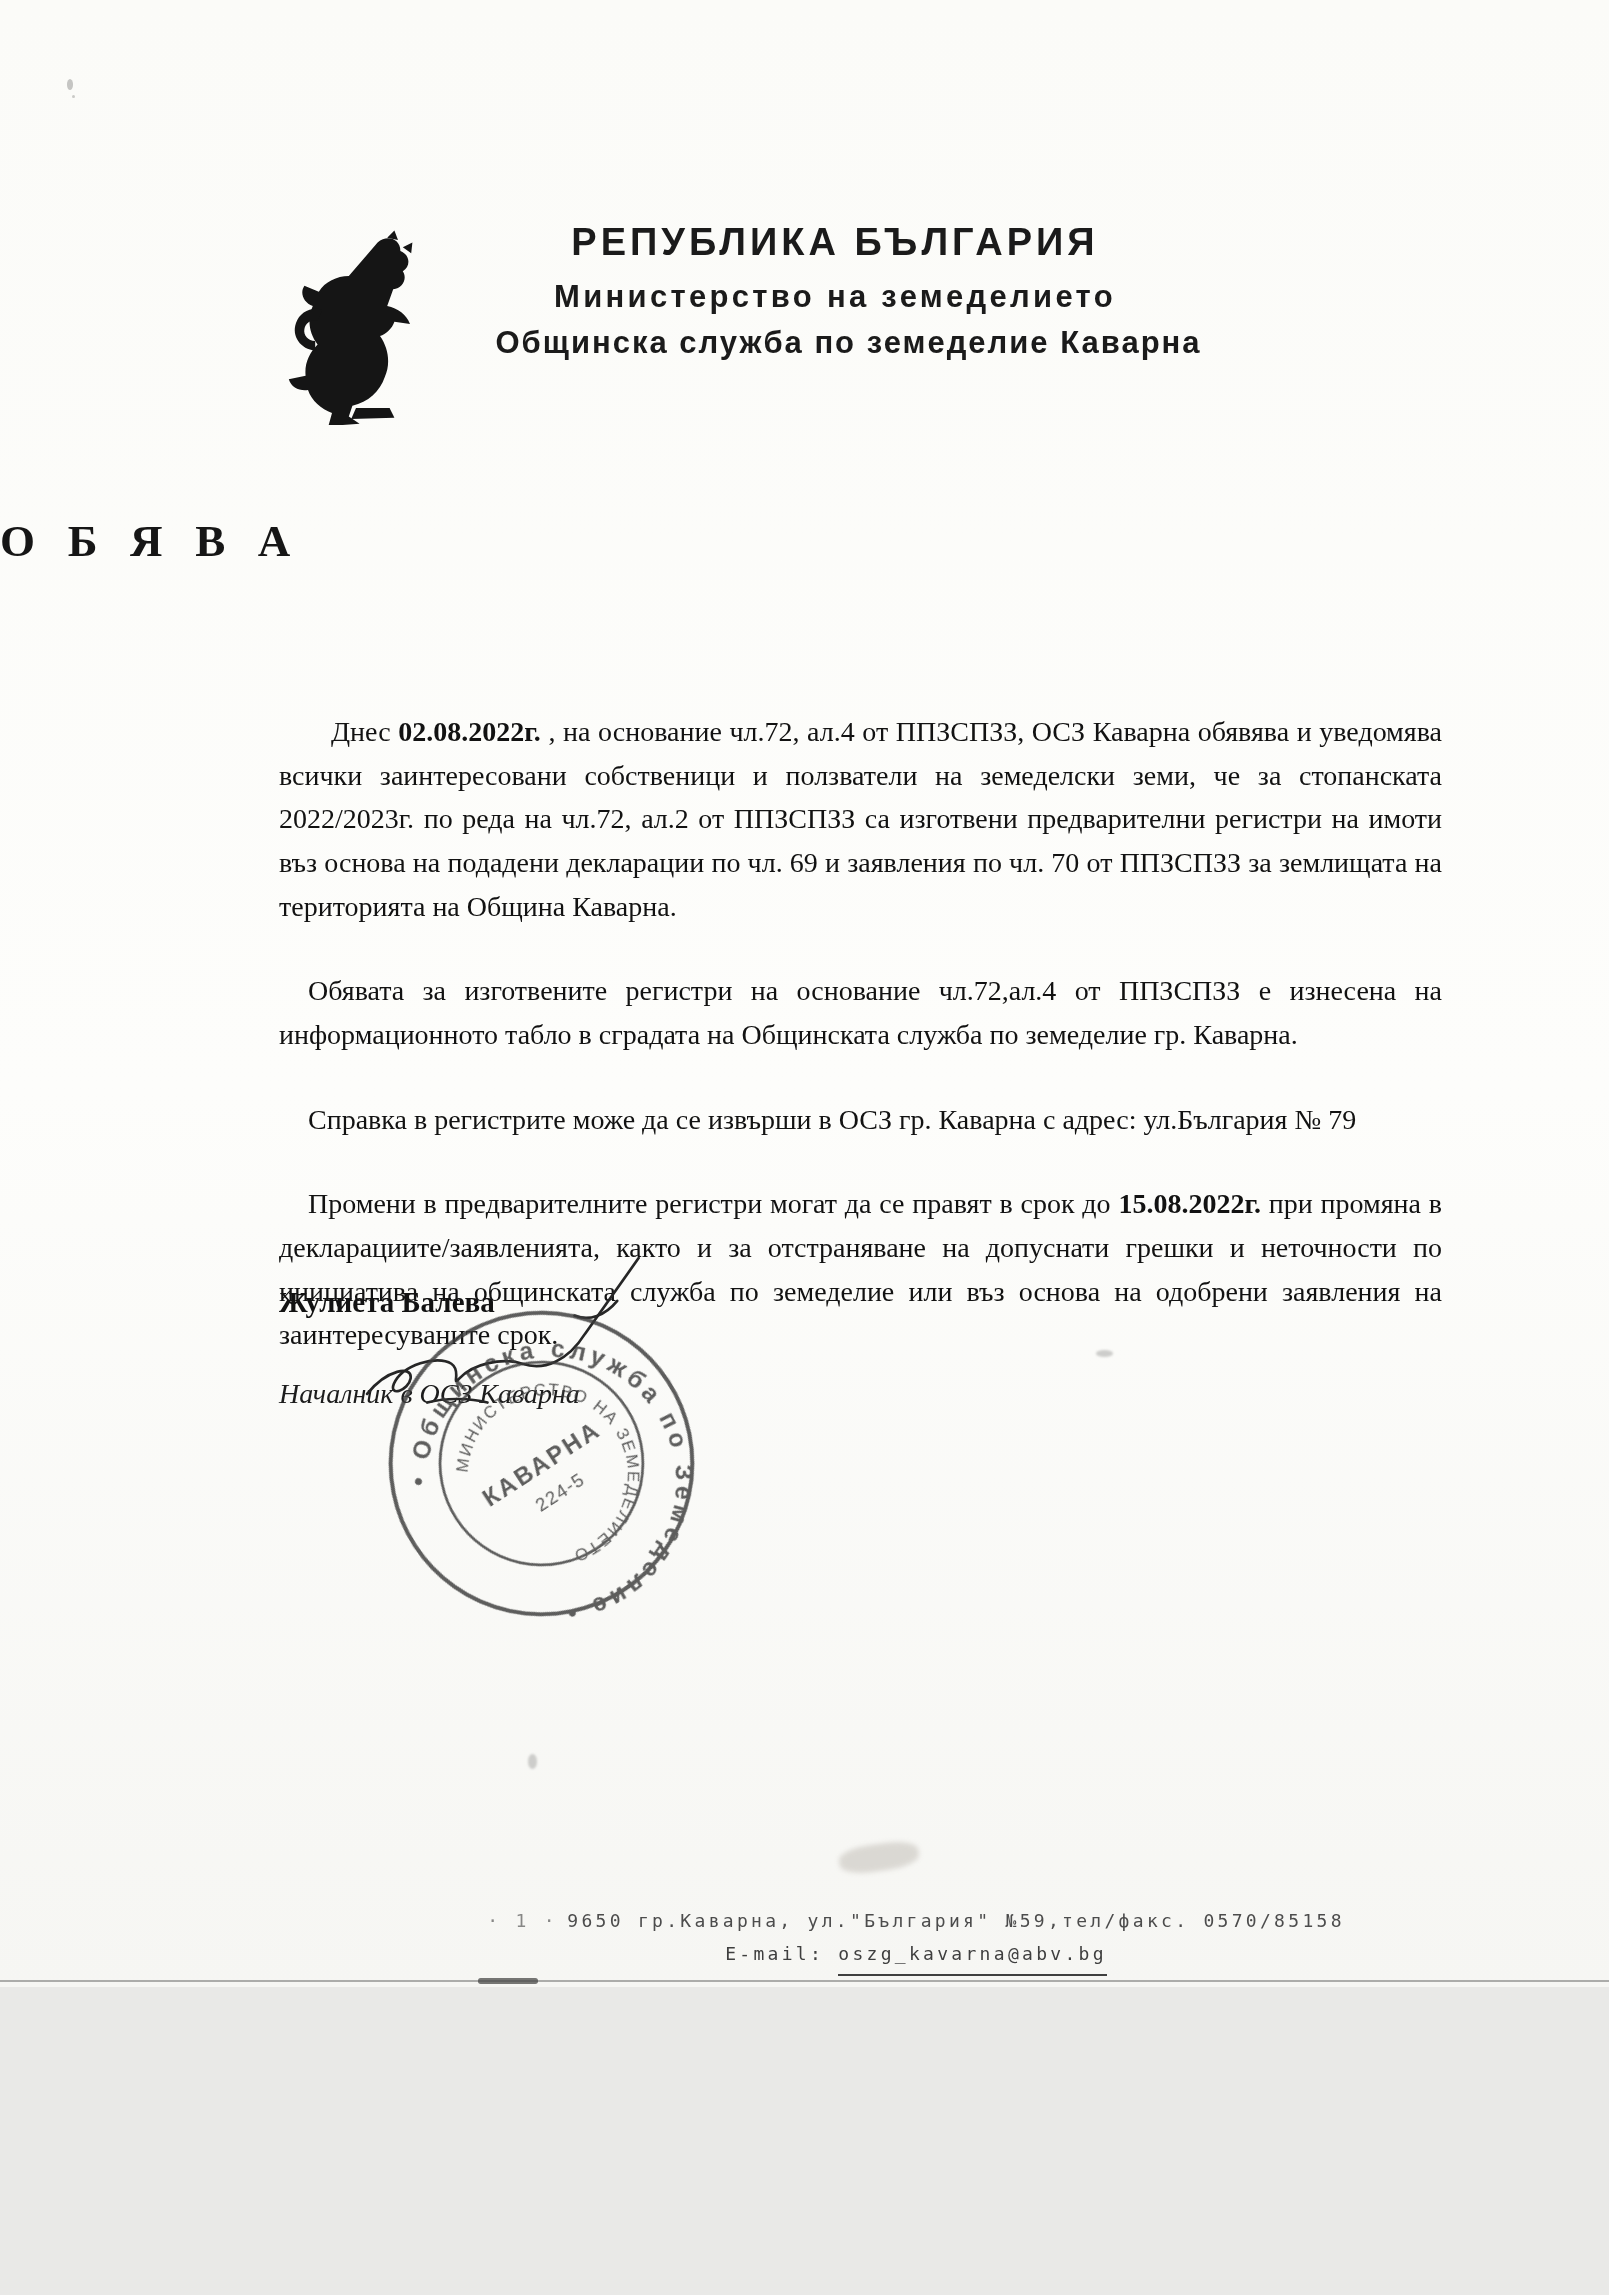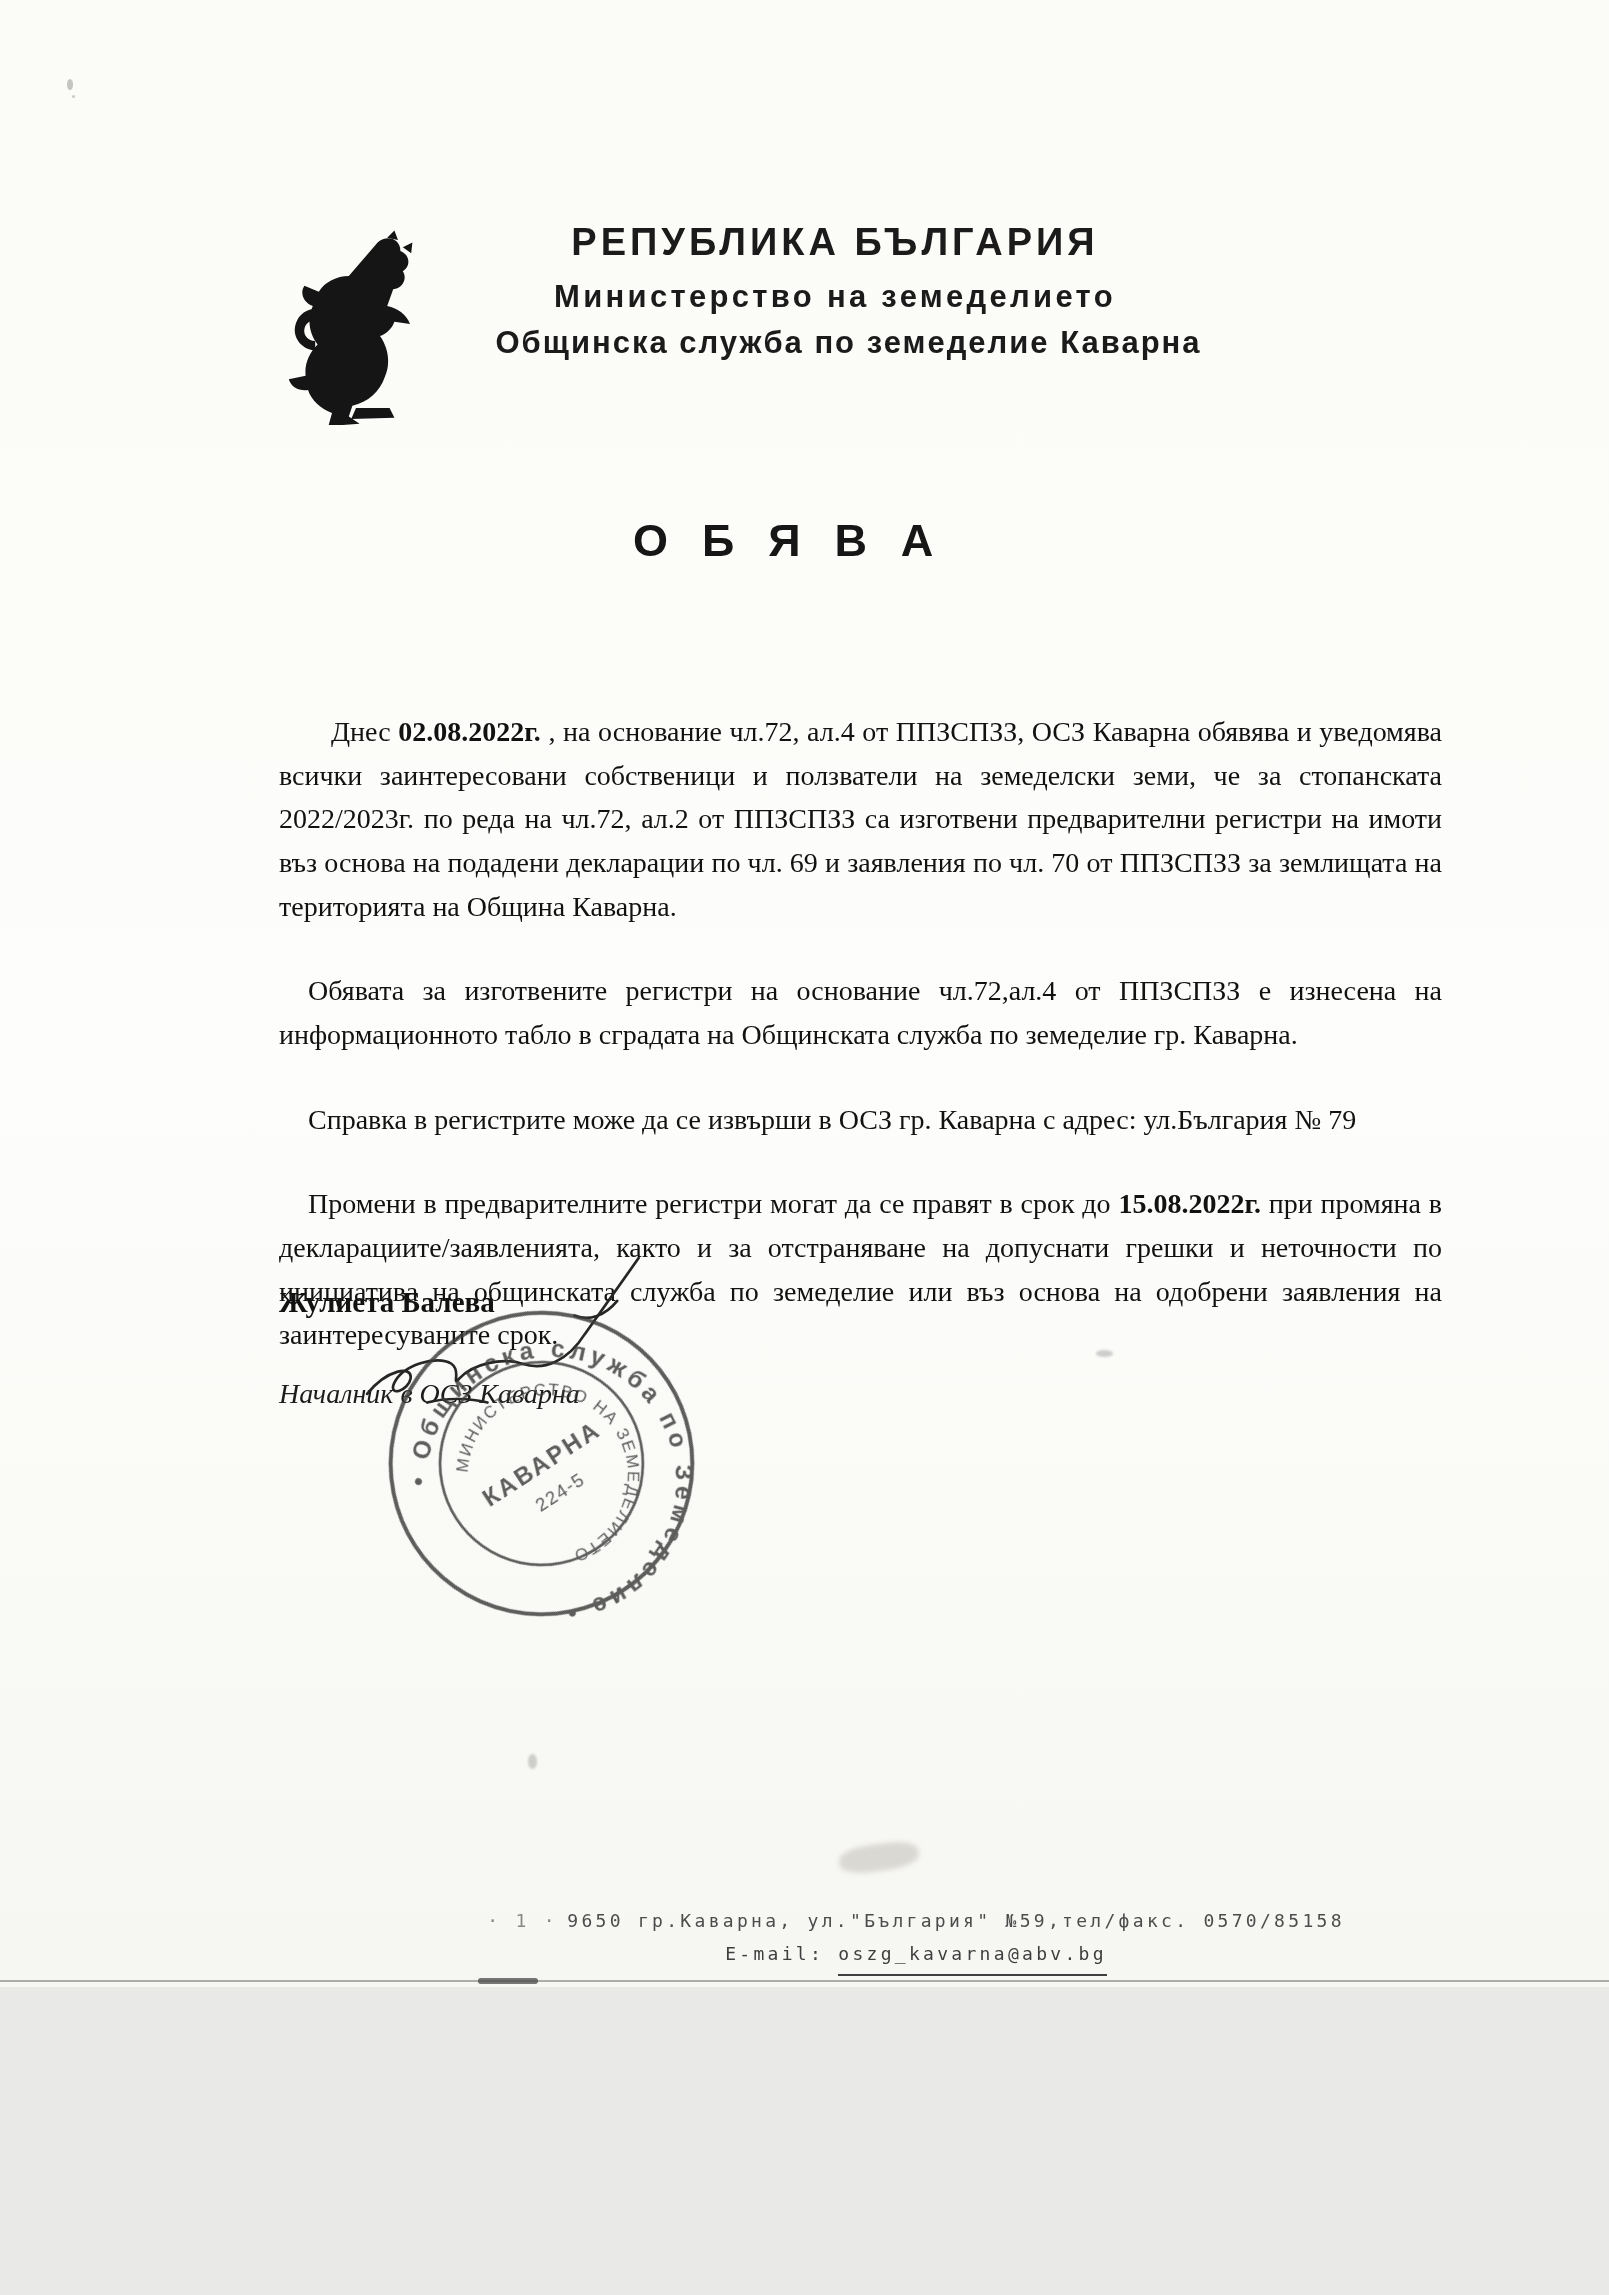--- a/index.html
+++ b/index.html
@@ -18,22 +18,22 @@
   .coa{position:absolute;left:284px;top:6.7px;width:144px;height:197px;}
   .head-text{position:absolute;left:414px;top:0;width:842px;text-align:center;
     font-family:"Liberation Sans", sans-serif;font-weight:bold;color:#1b1b1b;}
   .head-country{font-size:38px;letter-spacing:4px;margin:0 0 14.7px 0;}
   .head-ministry{font-size:31px;letter-spacing:3.3px;margin:0 0 10.7px 0;}
   .head-directorate{font-size:31px;letter-spacing:2px;margin:0 0 9.4px 0;}
   .head-office{font-size:31px;letter-spacing:2px;margin:0 0 0 27px;}
 
   
   .doc-title{
-    position:absolute;top:515px;left:0;width:1577px;text-align:center;
-    font-family:Liberation Sans, sans-serif;
+    position:absolute;top:515px;left:0;width:1577px;
+    font-family:Liberation Serif, serif;
     font-weight:bold;font-size:45px;letter-spacing:10.7px;color:#161616;
   }
 
   
   .body-text{
     position:absolute;left:279px;top:710px;width:1163px;
     font-size:28px;line-height:1.56;text-align:justify;color:#121212;
   }
   .body-text p{margin:0 0 41px 0;}
   .indent-lg{text-indent:52px;}

